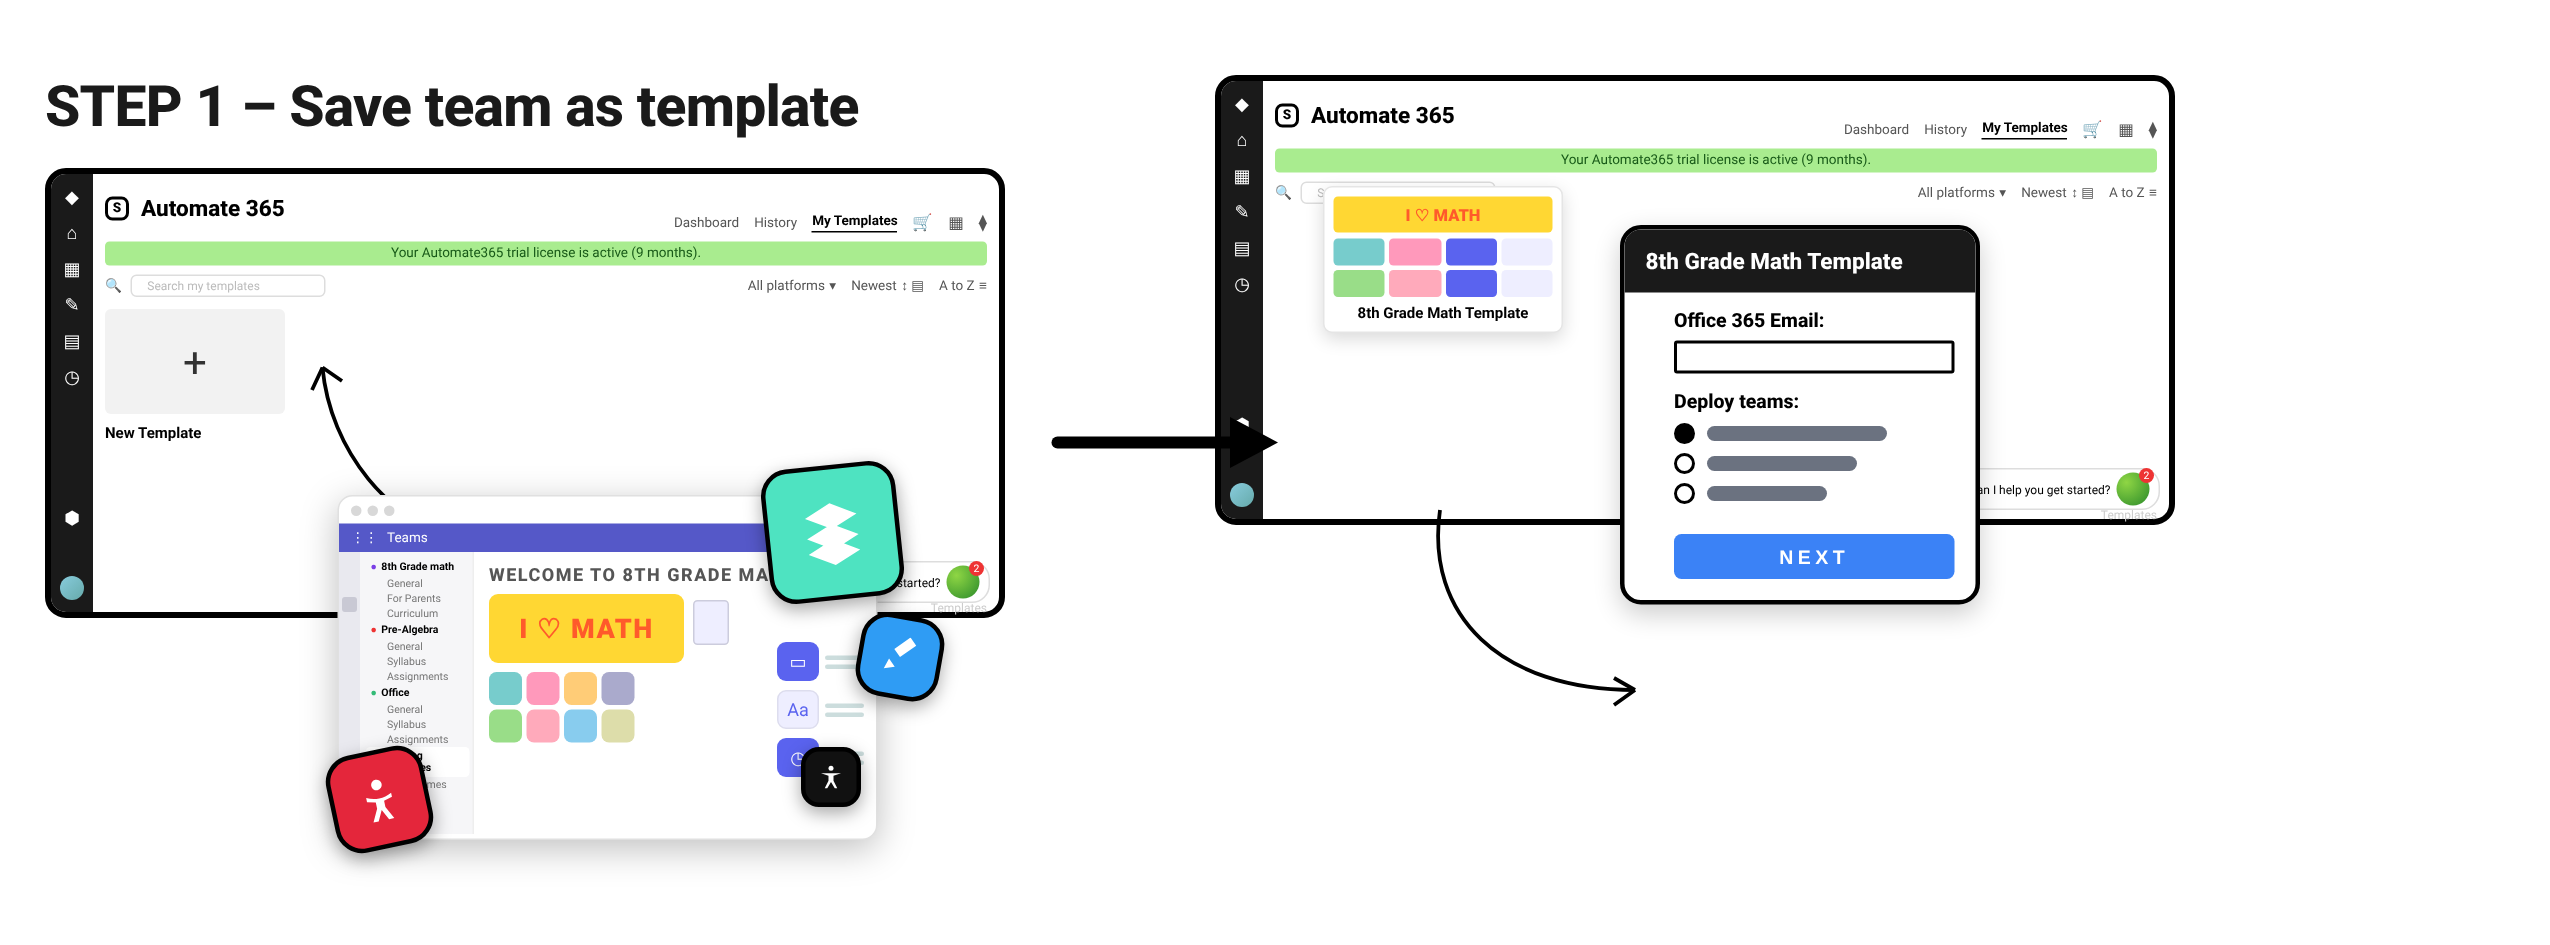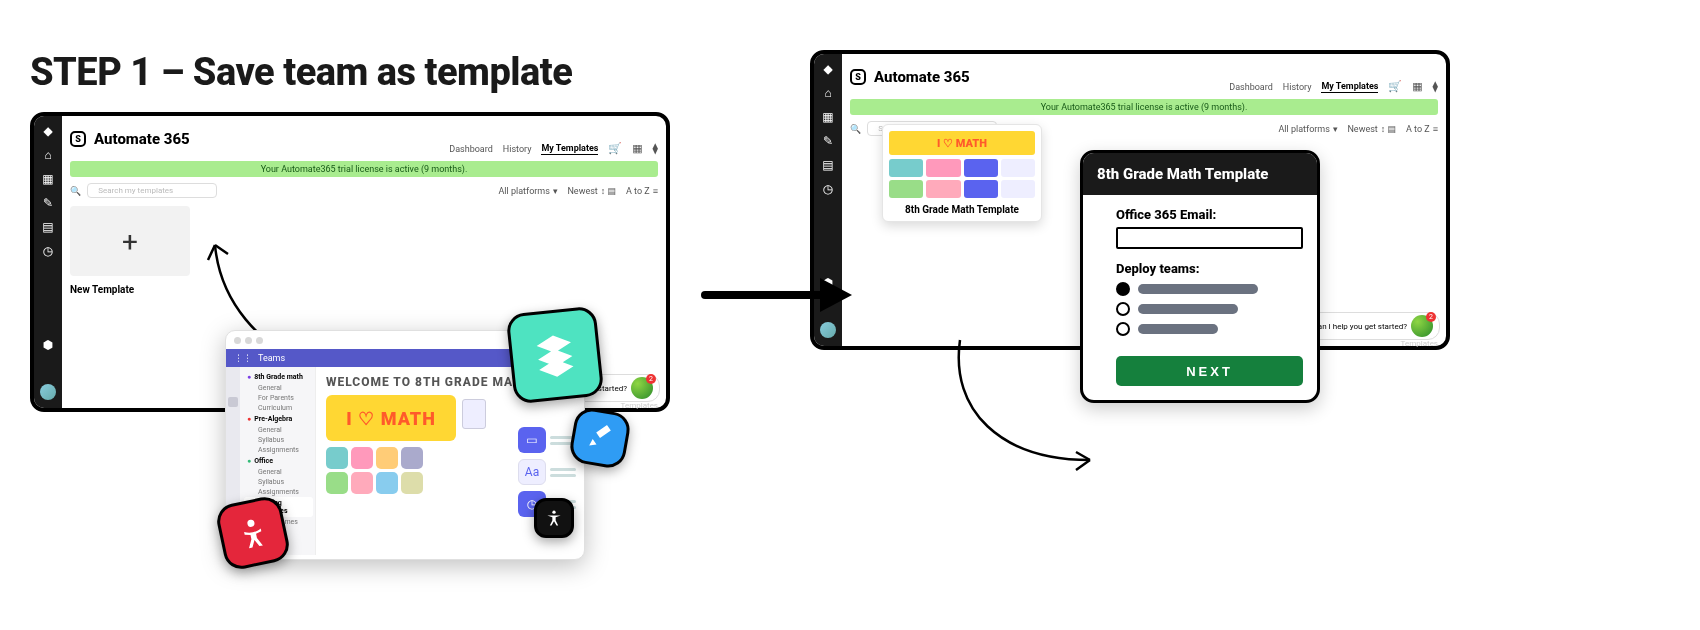--- a/index.html
+++ b/index.html
@@ -220,21 +220,21 @@
     font-size:15px; font-weight:800; line-height:1.2;
   }
   .dialog-body { padding:12px 14px 14px;margin-left:19px; }
   .dlabel { font-size:13px; font-weight:800; margin-bottom:5px;}
   .dinput { width:100%; height:22px; border:2px solid #000; border-radius:2px; margin-bottom:12px;}
   .radio-row { display:flex; align-items:center; gap:8px; margin:6px 0;}
   .radio { width:14px;height:14px;border:2px solid #000;border-radius:50%;flex:0 0 auto;}
   .radio.filled{background:#000;}
   .radio-bar{height:10px;border-radius:5px;background:#6b7280;}
   .next-btn {
-    margin-top:14px; width:100%; height:30px; background:#15803d; color:#fff;
+    margin-top:14px; width:100%; height:30px; background:#3b82f6; color:#fff;
     border:none; border-radius:5px; font-size:13px; font-weight:800; letter-spacing:3px;
   }
 
   
   .big-arrow {
     position:absolute; left:700px; top:270px; width:160px; height:50px;
   }
 
 </style>
 </head>

